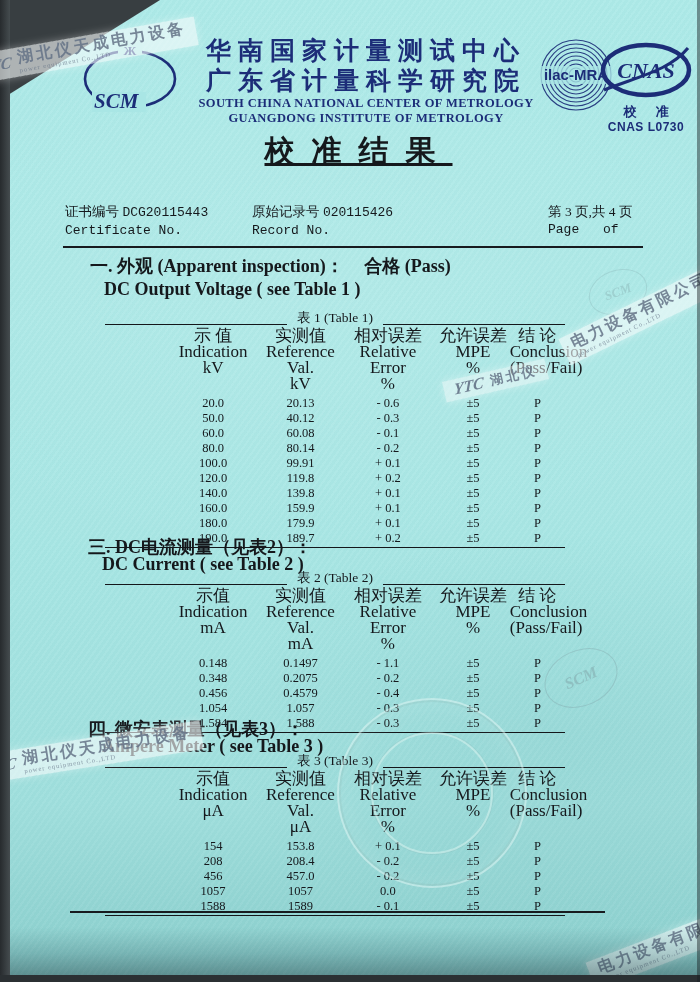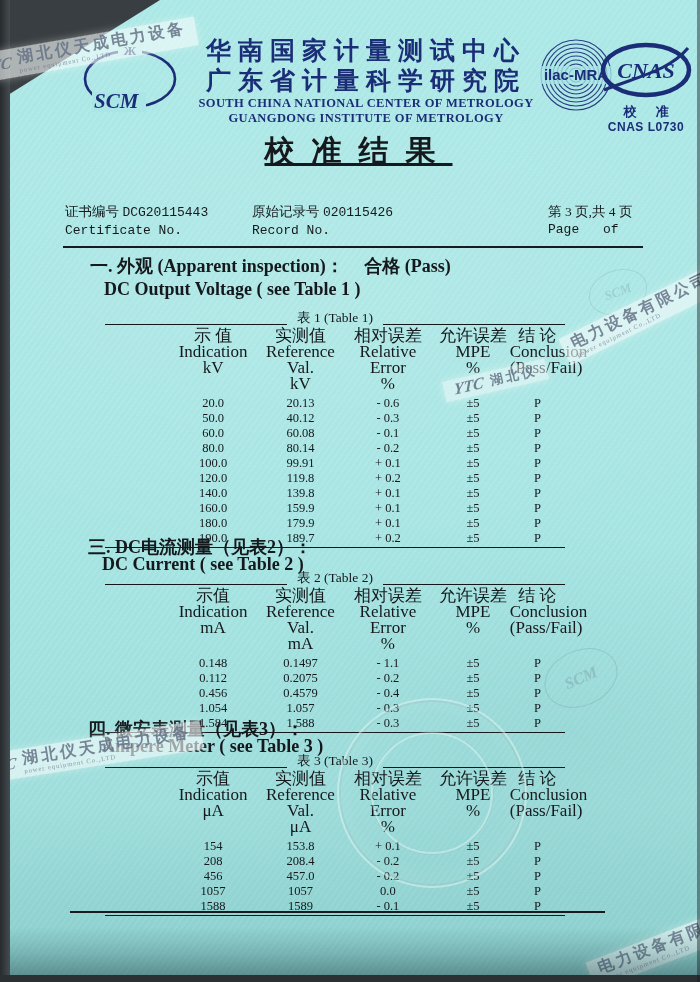--- a/index.html
+++ b/index.html
@@ -321,21 +321,21 @@
         <div class="trow">
           <div class="sp"></div>
           <div class="tcell">0.148</div>
           <div class="tcell">0.1497</div>
           <div class="tcell">- 1.1</div>
           <div class="tcell">±5</div>
           <div class="tcell">P</div>
         </div>
         <div class="trow">
           <div class="sp"></div>
-          <div class="tcell">0.112</div>
+          <div class="tcell">0.348</div>
           <div class="tcell">0.2075</div>
           <div class="tcell">- 0.2</div>
           <div class="tcell">±5</div>
           <div class="tcell">P</div>
         </div>
         <div class="trow">
           <div class="sp"></div>
           <div class="tcell">0.456</div>
           <div class="tcell">0.4579</div>
           <div class="tcell">- 0.4</div>

